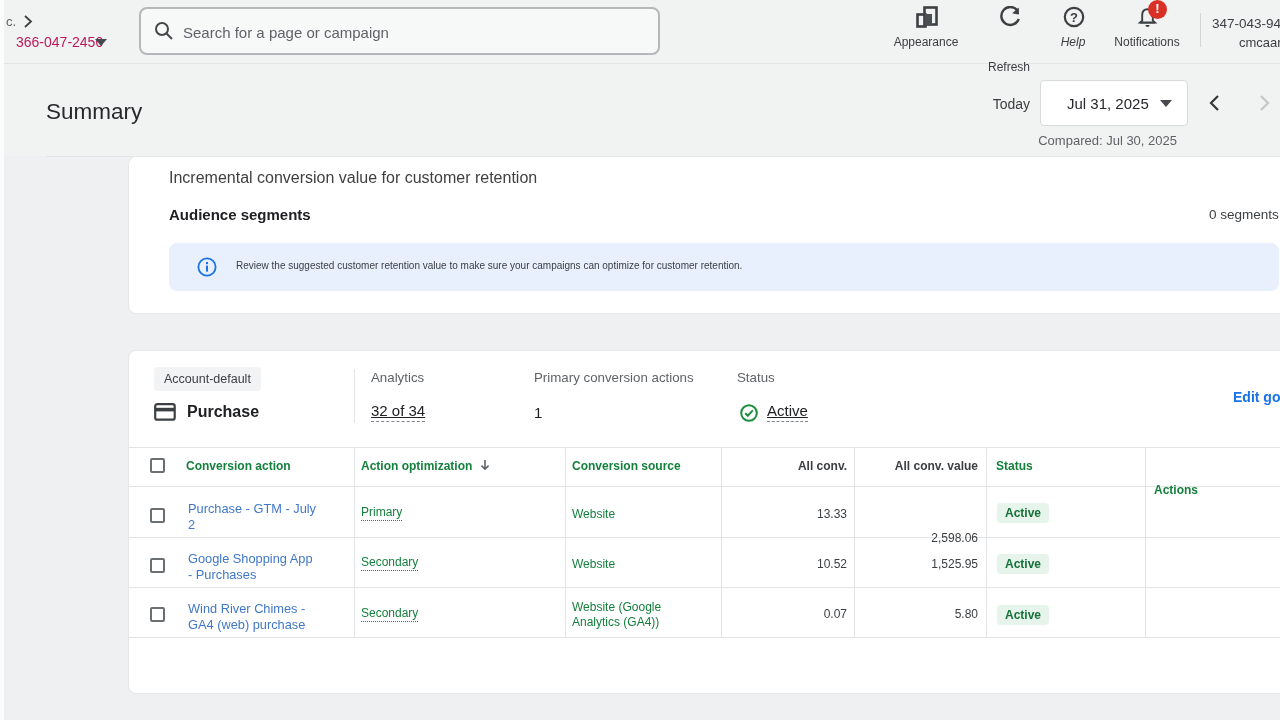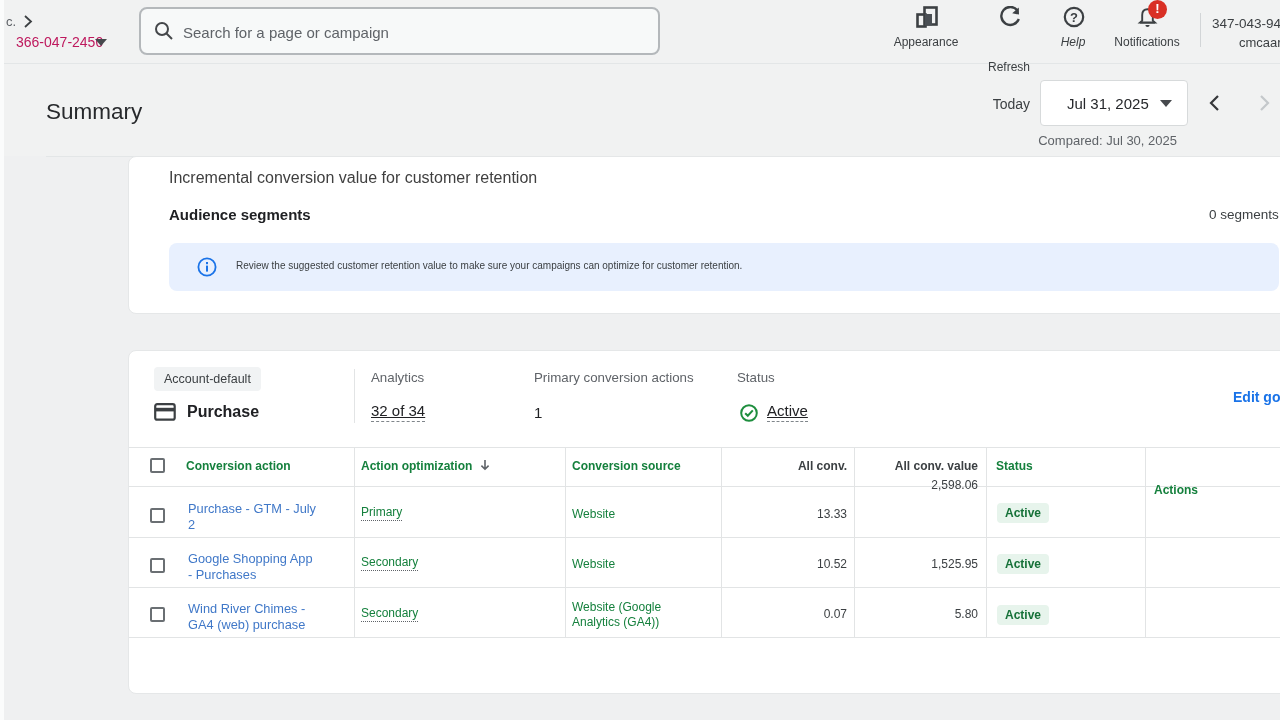--- a/index.html
+++ b/index.html
@@ -144,21 +144,21 @@
 <div class="num" style="left:747px;top:459px;width:100px;font-weight:600;">All conv.</div>
 <div class="num" style="left:858px;top:459px;width:120px;font-weight:600;">All conv. value</div>
 <div class="cell" style="left:996px;top:459px;font-weight:600;">Status</div>
 <div class="cell" style="left:1154px;top:459px;font-weight:600;margin-top:24px;">Actions</div>
 
 <div class="cb" style="left:150px;top:508px;"></div>
 <div class="link abs" style="left:188px;top:501px;white-space:nowrap;">Purchase - GTM - July<br>2</div>
 <div class="cell dotu" style="left:361px;top:505px;">Primary</div>
 <div class="cell" style="left:572px;top:507px;">Website</div>
 <div class="num" style="left:747px;top:507px;width:100px;">13.33</div>
-<div class="num" style="left:858px;top:478px;width:120px;">2,598.06</div>
+<div class="num" style="left:858px;top:531px;width:120px;">2,598.06</div>
 <div class="chip-active abs" style="left:997px;top:503px;">Active</div>
 
 <div class="cb" style="left:150px;top:558px;"></div>
 <div class="link abs" style="left:188px;top:551px;white-space:nowrap;">Google Shopping App<br>- Purchases</div>
 <div class="cell dotu" style="left:361px;top:555px;">Secondary</div>
 <div class="cell" style="left:572px;top:557px;">Website</div>
 <div class="num" style="left:747px;top:557px;width:100px;">10.52</div>
 <div class="num" style="left:858px;top:557px;width:120px;">1,525.95</div>
 <div class="chip-active abs" style="left:997px;top:554px;">Active</div>
 

